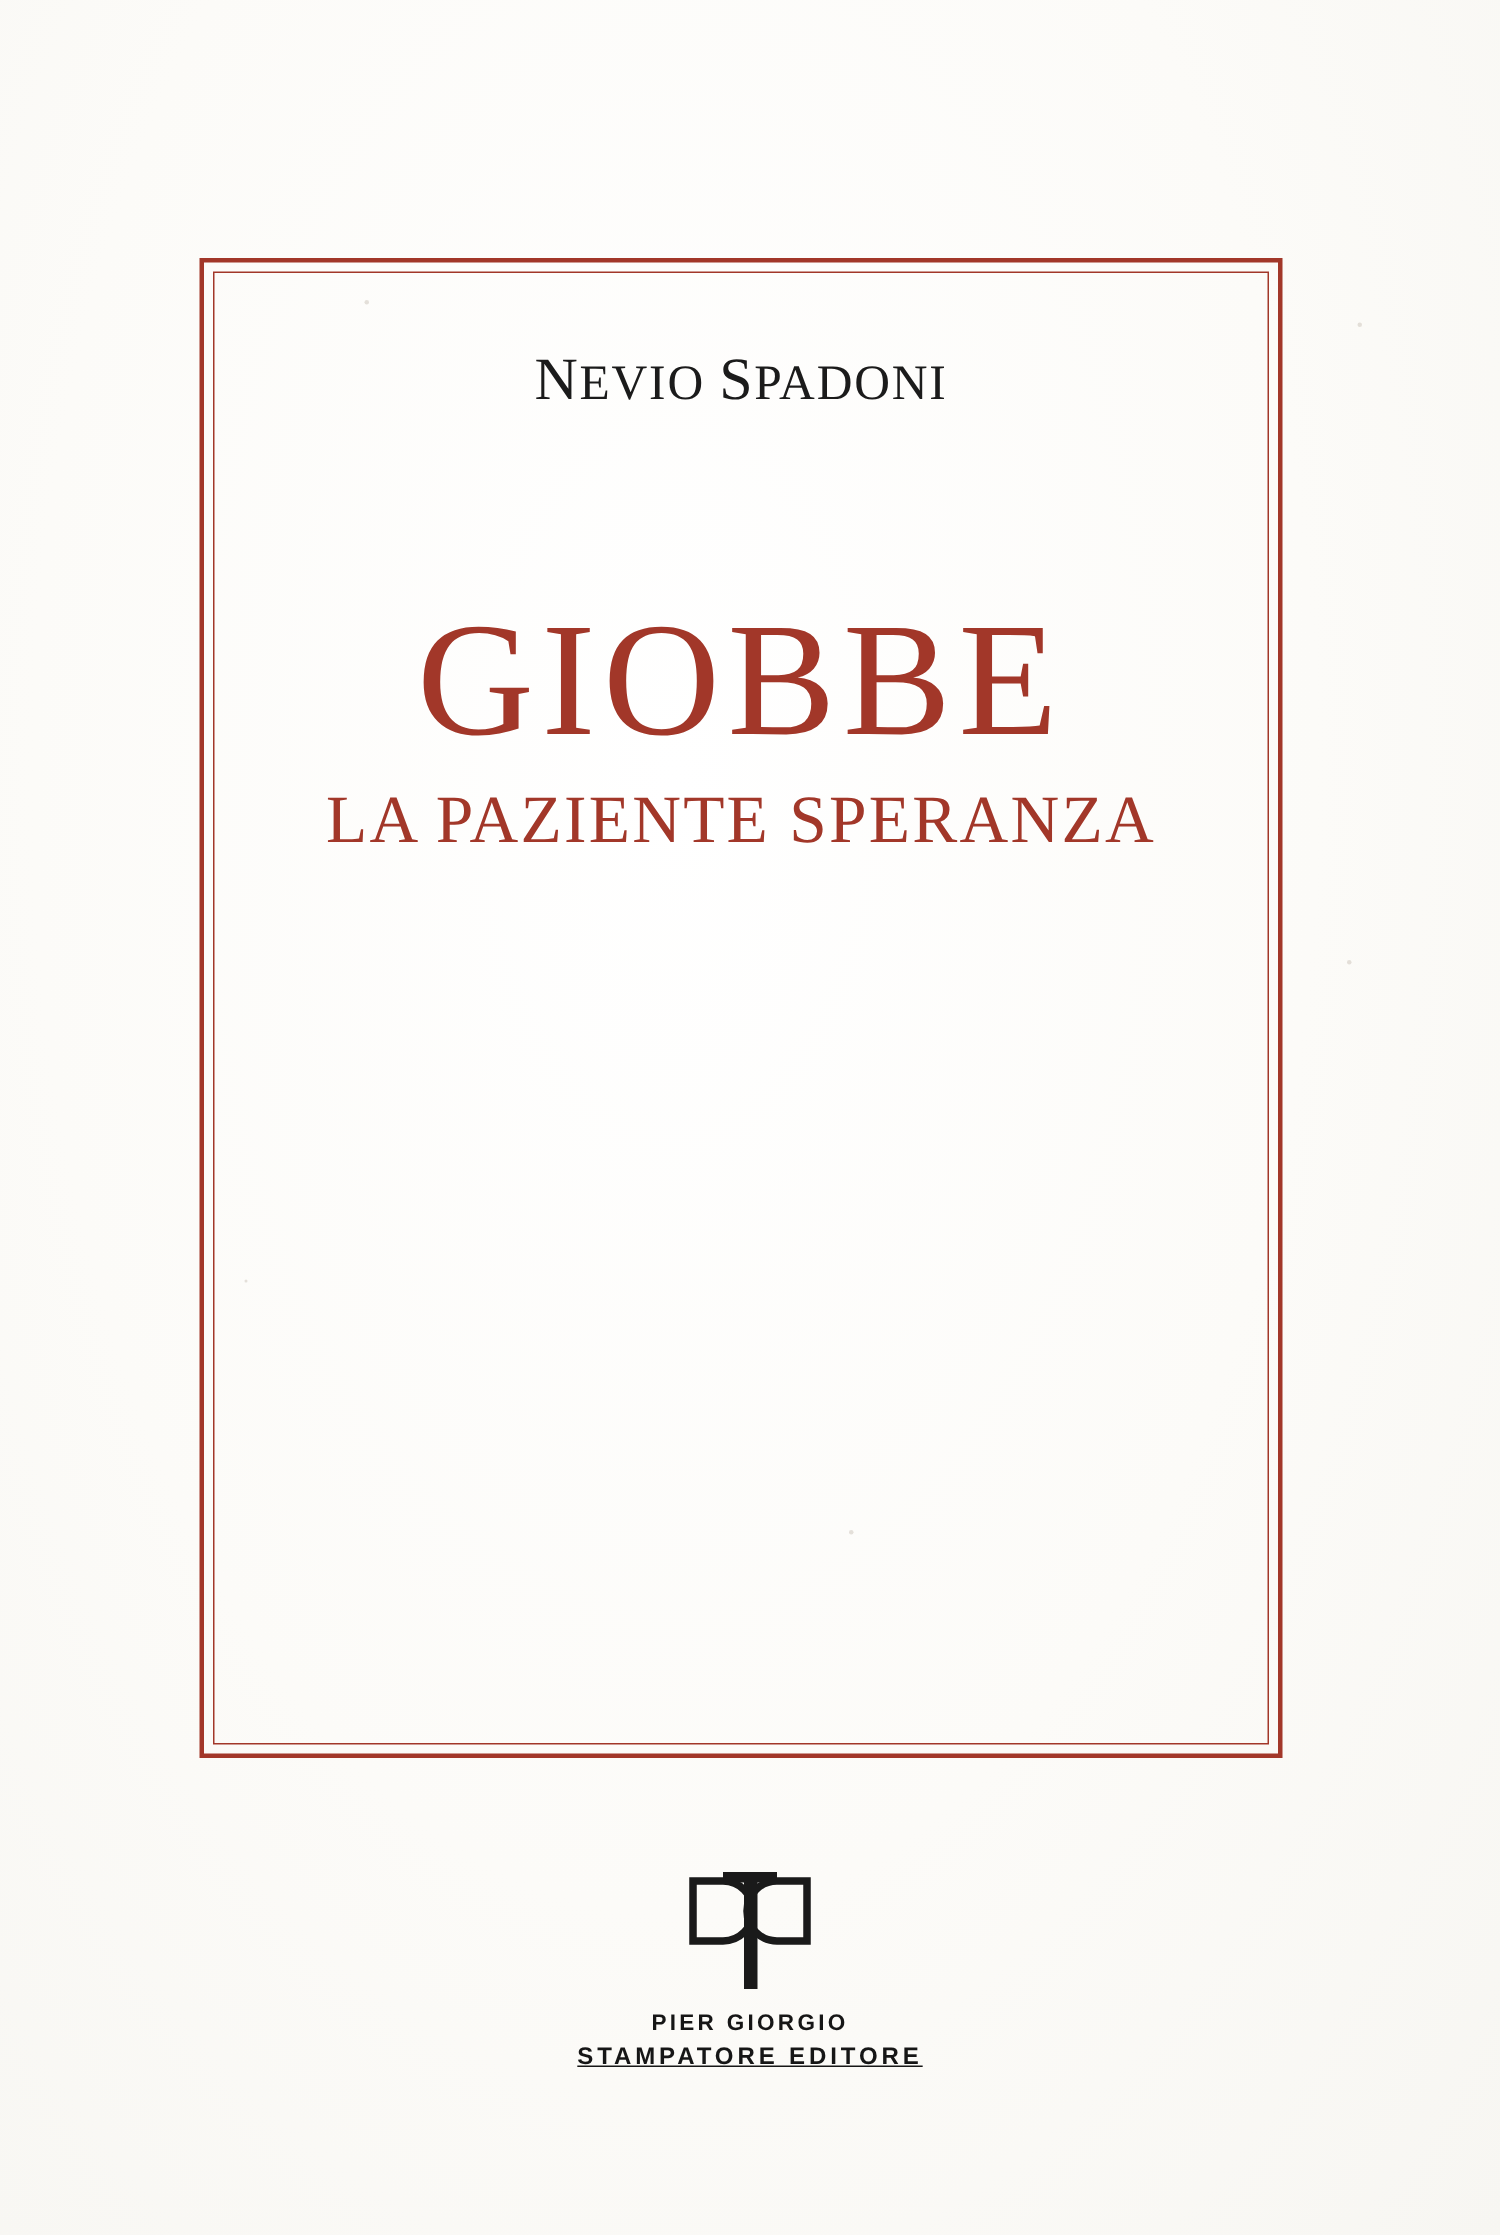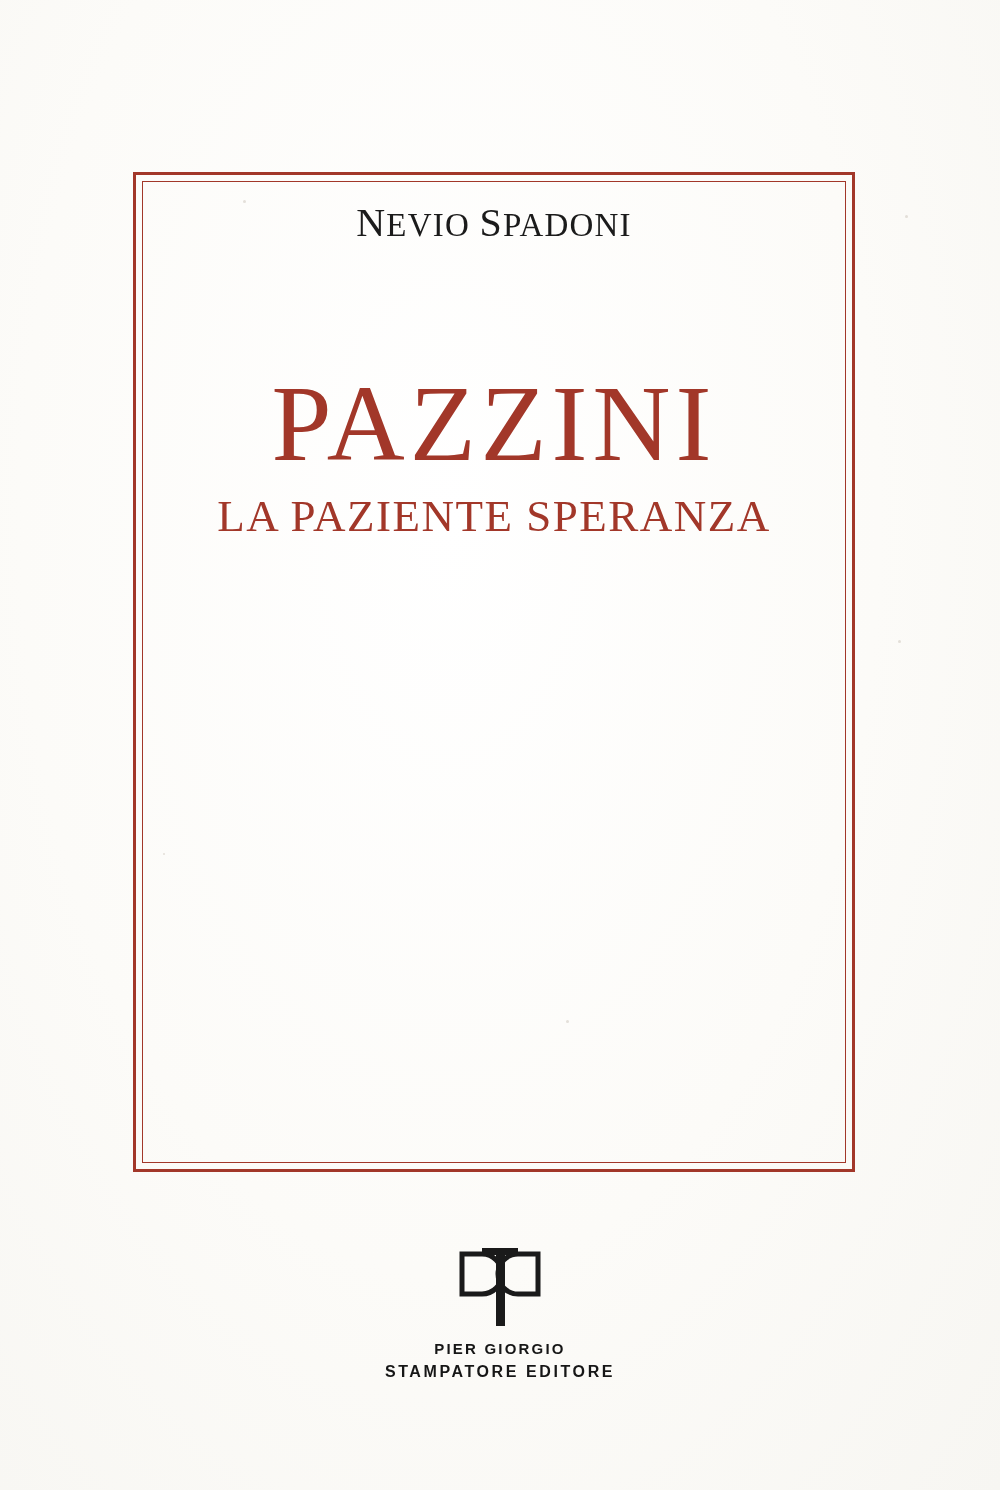--- a/index.html
+++ b/index.html
@@ -47,21 +47,21 @@
   
   .titleblock {
     position: absolute;
     left: 142px;
     top: 181px;
     width: 704px;
     text-align: center;
   }
 
   .author {
-    margin-top: 20px;
+    margin-top: 50px;
     color: #1b1b1b;
     font-size: 33px;
     letter-spacing: 1.2px;
     font-variant: small-caps;
     font-weight: 400;
     line-height: 1.1;
   }
   .author .cap {
     font-size: 40px;
   }
@@ -122,20 +122,21 @@
     font-weight: 700;
     line-height: 1;
   }
   .pub-line3 {
     margin-top: 6px;
     font-size: 16px;
     letter-spacing: 2.6px;
     color: #161616;
     font-family: "Liberation Sans", sans-serif;
     font-weight: 600;
+    text-decoration: underline;
   }
 
   
   .speck {
     position: absolute;
     background: #cfc9bf;
     border-radius: 50%;
     opacity: .55;
   }
 </style>
@@ -152,21 +153,21 @@
 
   <div class="frame-outer"></div>
   <div class="frame-inner"></div>
 
   <div class="titleblock">
     <div class="author">
       <span><span class="cap">N</span>EVIO</span>
       <span><span class="cap">S</span>PADONI</span>
     </div>
 
-    <div class="main-title">PAZZINI</div>
+    <div class="main-title">GIOBBE</div>
 
     <div class="subtitle">LA PAZIENTE SPERANZA</div>
 
   </div>
 
   <div class="publisher">
     <svg class="logo-mark" width="120" height="90" viewBox="0 0 120 90">
 
       <g fill="none" stroke="#1a1a1a" stroke-width="5">
         <path d="M22 14 h20 a20 20 0 0 1 0 40 h-20 z"></path>

